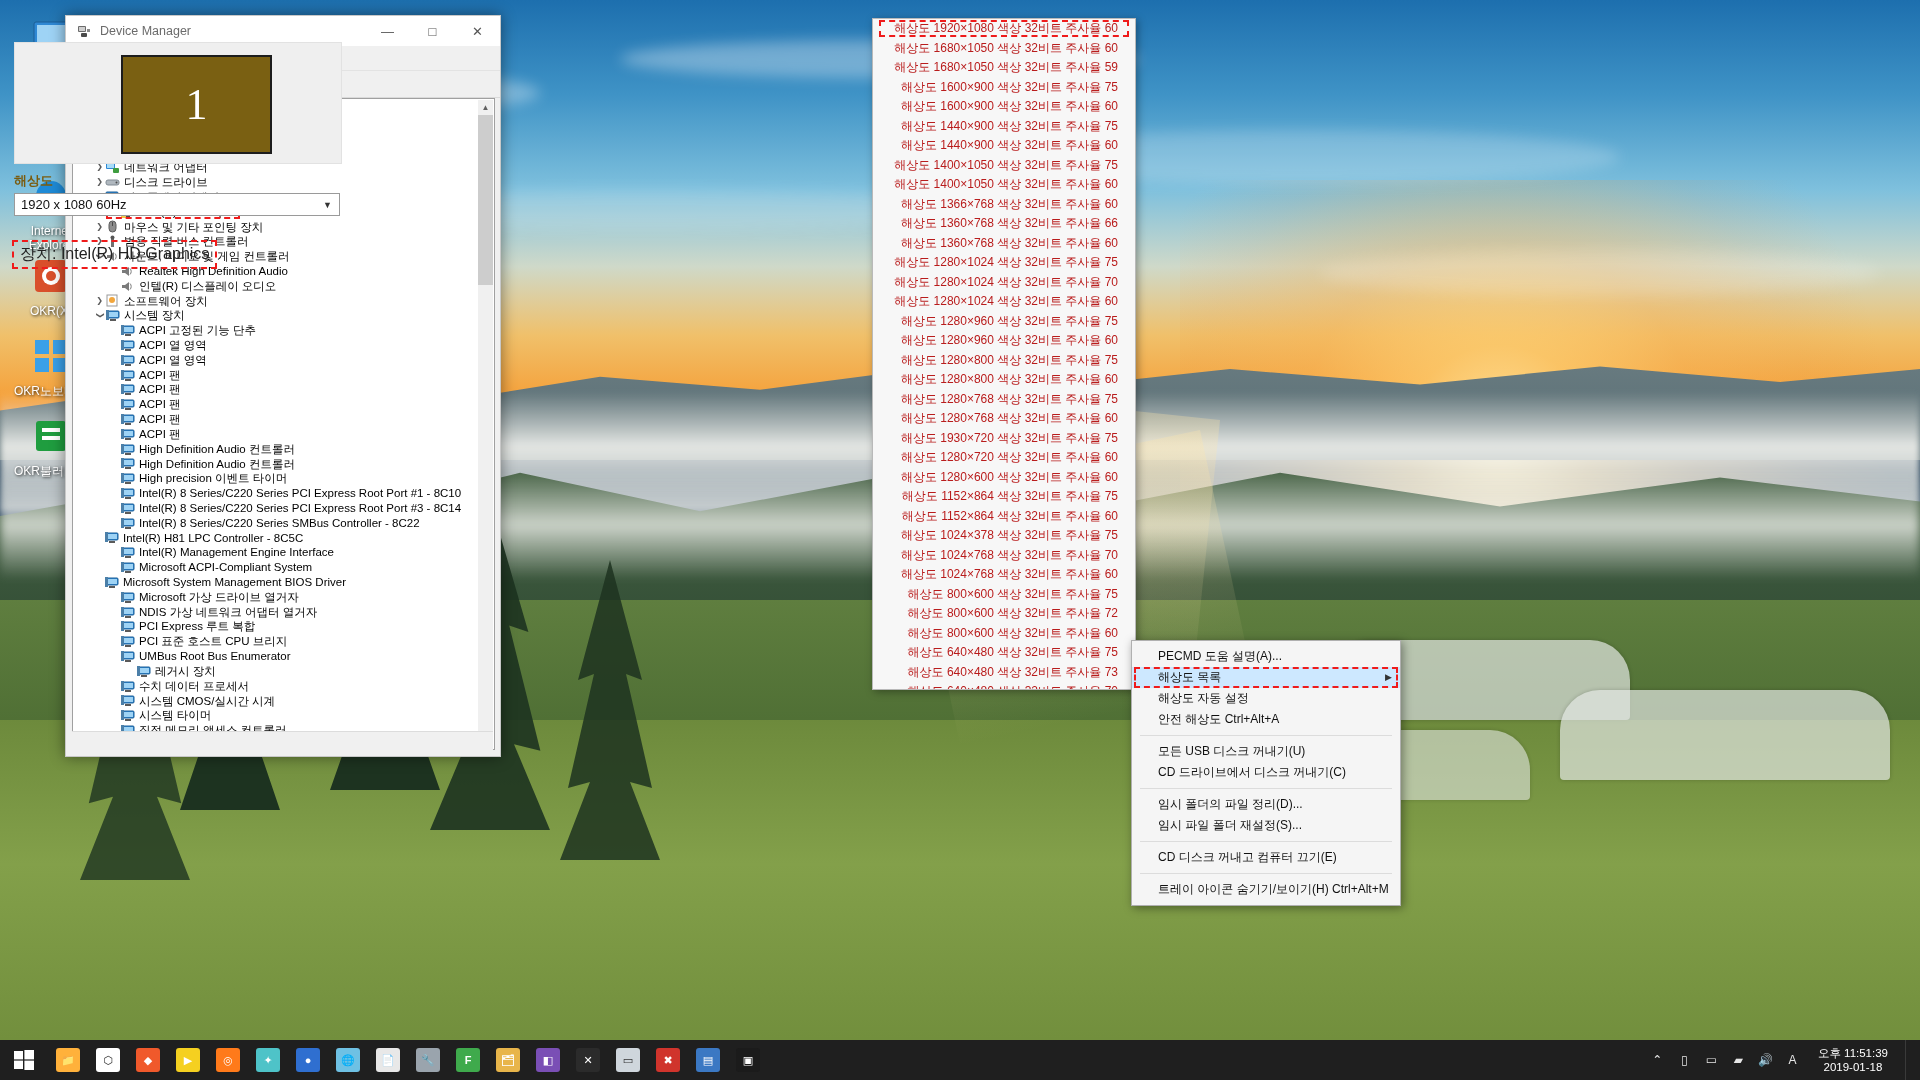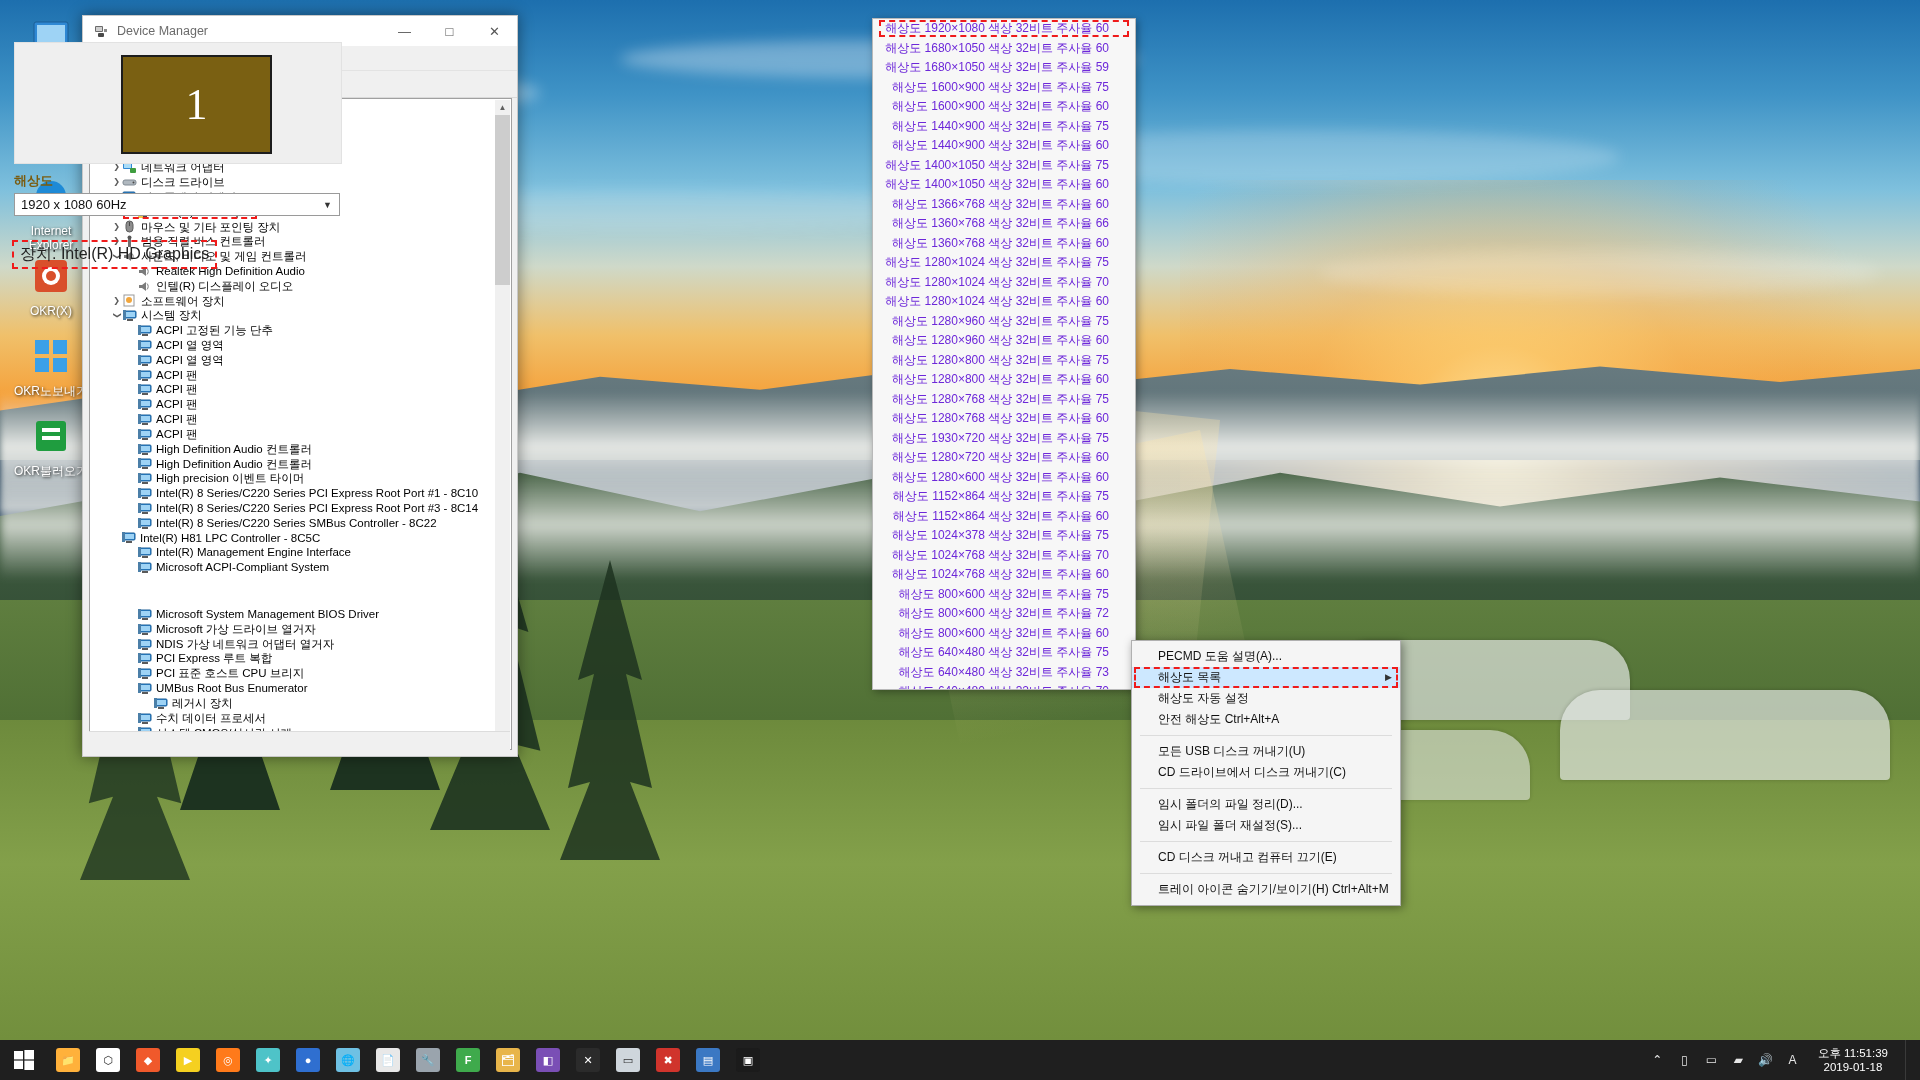--- a/index.html
+++ b/index.html
@@ -45,21 +45,21 @@
   .win{position:absolute;background:#f0f0f0;border:1px solid #c8c8c8;
     box-shadow:0 0 14px rgba(0,0,0,0.45);}
   .win-title{height:30px;background:#ffffff;display:flex;align-items:center;
     padding-left:10px;font-size:12.5px;color:#6b6b6b;}
   .win-title .ticon{width:16px;height:16px;margin-right:8px;flex:0 0 auto;}
   .win-ctrls{margin-left:auto;display:flex;height:30px;}
   .win-ctrls div{width:45px;height:30px;display:flex;align-items:center;justify-content:center;
     font-size:13px;color:#555;}
 
   
-  #devmgr{left:82px;top:15px;width:434px;height:740px;}
+  #devmgr{left:65px;top:15px;width:434px;height:740px;}
   .menubar{height:24px;background:#f0f0f0;display:flex;align-items:center;
     padding-left:8px;font-size:12px;color:#000;border-bottom:1px solid #e3e3e3;}
   .menubar span{margin-right:18px;}
   .toolbar{height:26px;background:#f0f0f0;display:flex;align-items:center;
     padding-left:6px;gap:3px;border-bottom:1px solid #dadada;}
   .tb-btn{width:22px;height:22px;display:flex;align-items:center;justify-content:center;}
   .tb-sep{width:1px;height:16px;background:#c4c4c4;margin:0 4px;}
   .tree-wrap{position:absolute;left:6px;top:82px;width:421px;height:650px;
     background:#fff;border:1px solid #a0a0a0;overflow:hidden;}
   .tree{position:absolute;left:0;top:2px;width:404px;}
@@ -84,22 +84,22 @@
     border:1px solid #9a9a9a;background:#fff;font-size:13px;color:#111;
     display:flex;align-items:center;padding-left:6px;box-sizing:border-box;}
   .res-select .caret{margin-left:auto;margin-right:7px;font-size:9px;color:#333;}
   .dev-label{position:absolute;left:14px;top:242px;font-size:16px;color:#222;padding:2px 6px;}
   .reddash{outline:2px dashed #ef1b1b;outline-offset:0px;}
 
   
   #reslist{position:absolute;left:872px;top:18px;width:262px;height:670px;
     background:#f7f7f7;border:1px solid #b9b9b9;box-shadow:2px 2px 8px rgba(0,0,0,0.35);
     overflow:hidden;}
-  .rrow{height:19.5px;line-height:19.5px;font-size:12px;color:#6d28d9;
-    text-align:right;padding-right:26px;white-space:nowrap;}
+  .rrow{height:19.5px;line-height:19.5px;font-size:12px;color:#b91c1c;
+    text-align:right;padding-right:17px;white-space:nowrap;}
 
   
   #ctxmenu{position:absolute;left:1131px;top:640px;width:268px;
     background:#f5f5f5;border:1px solid #b0b0b0;box-shadow:2px 2px 9px rgba(0,0,0,0.4);
     padding:5px 0;}
   .mrow{height:21px;line-height:21px;font-size:12px;color:#111;padding-left:26px;position:relative;white-space:nowrap;}
   .mrow.hl{background:#cde8ff;}
   .mrow .sub{position:absolute;right:8px;font-size:9px;color:#333;}
   .msep{height:1px;background:#dcdcdc;margin:5px 8px;}
 
@@ -578,21 +578,21 @@
         <div class="trow" style="padding-left: 36px;">
           <span class="chev"></span>
           <span class="ticon16"><svg width="15" height="13" viewBox="0 0 15 13">
               <rect x="3" y="2" width="11" height="7" rx="1" fill="#2f88d4" stroke="#1d5f96"></rect>
               <rect x="4" y="3" width="9" height="5" fill="#9ed3f5"></rect>
               <rect x="1" y="1" width="3" height="10" fill="#4b7fa8"></rect>
               <rect x="5" y="10" width="6" height="2" fill="#5a5a5a"></rect>
             </svg></span>
           <span>Microsoft ACPI-Compliant System</span>
         </div>
-        <div class="trow" style="padding-left: 36px; margin-top: 32px;">
+        <div class="trow" style="padding-left: 20px;">
           <span class="chev"></span>
           <span class="ticon16"><svg width="15" height="13" viewBox="0 0 15 13">
               <rect x="3" y="2" width="11" height="7" rx="1" fill="#2f88d4" stroke="#1d5f96"></rect>
               <rect x="4" y="3" width="9" height="5" fill="#9ed3f5"></rect>
               <rect x="1" y="1" width="3" height="10" fill="#4b7fa8"></rect>
               <rect x="5" y="10" width="6" height="2" fill="#5a5a5a"></rect>
             </svg></span>
           <span>Microsoft System Management BIOS Driver</span>
         </div>
         <div class="trow" style="padding-left: 36px;">

